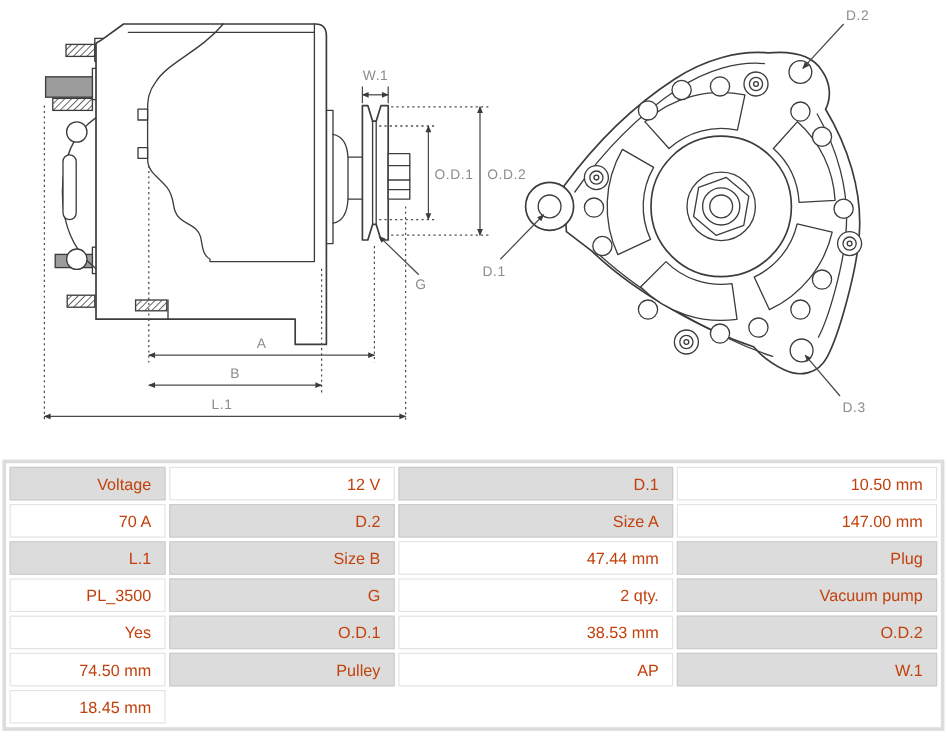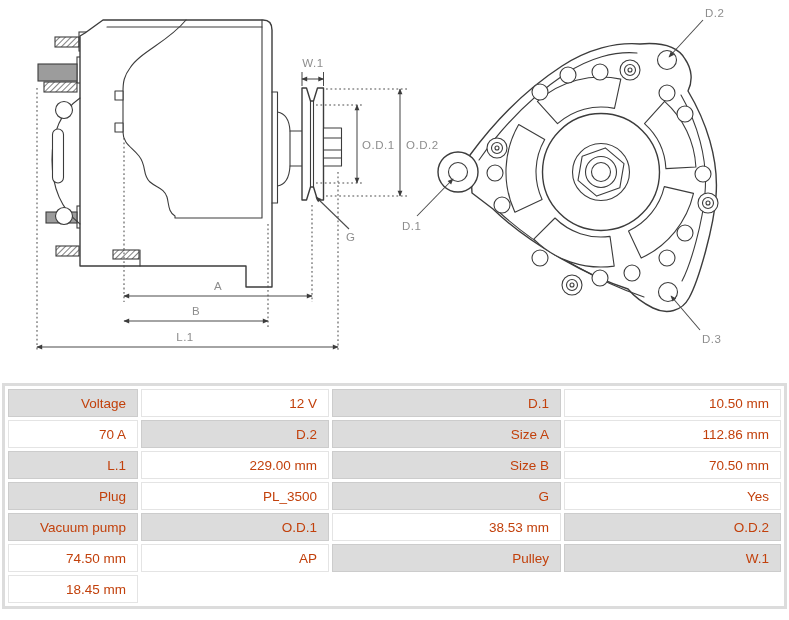--- a/index.html
+++ b/index.html
@@ -214,35 +214,35 @@
 
   <div class="cell lbl">Voltage</div>
   <div class="cell val">12 V</div>
   <div class="cell lbl">D.1</div>
   <div class="cell val">10.50 mm</div>
 
   <div class="cell val">70 A</div>
   <div class="cell lbl">D.2</div>
 
   <div class="cell lbl">Size A</div>
-  <div class="cell val">112.86 mm</div>
+  <div class="cell val">147.00 mm</div>
   <div class="cell lbl">L.1</div>
-  <div class="cell val">229.00 mm</div>
 
   <div class="cell lbl">Size B</div>
-  <div class="cell val">70.50 mm</div>
+  <div class="cell val">47.44 mm</div>
   <div class="cell lbl">Plug</div>
   <div class="cell val">PL_3500</div>
 
   <div class="cell lbl">G</div>
+  <div class="cell val">2 qty.</div>
+  <div class="cell lbl">Vacuum pump</div>
   <div class="cell val">Yes</div>
-  <div class="cell lbl">Vacuum pump</div>
 
   <div class="cell lbl">O.D.1</div>
   <div class="cell val">38.53 mm</div>
   <div class="cell lbl">O.D.2</div>
   <div class="cell val">74.50 mm</div>
 
+  <div class="cell lbl">Pulley</div>
   <div class="cell val">AP</div>
-  <div class="cell lbl">Pulley</div>
   <div class="cell lbl">W.1</div>
   <div class="cell val">18.45 mm</div>
 </div>
 
 </body></html>

